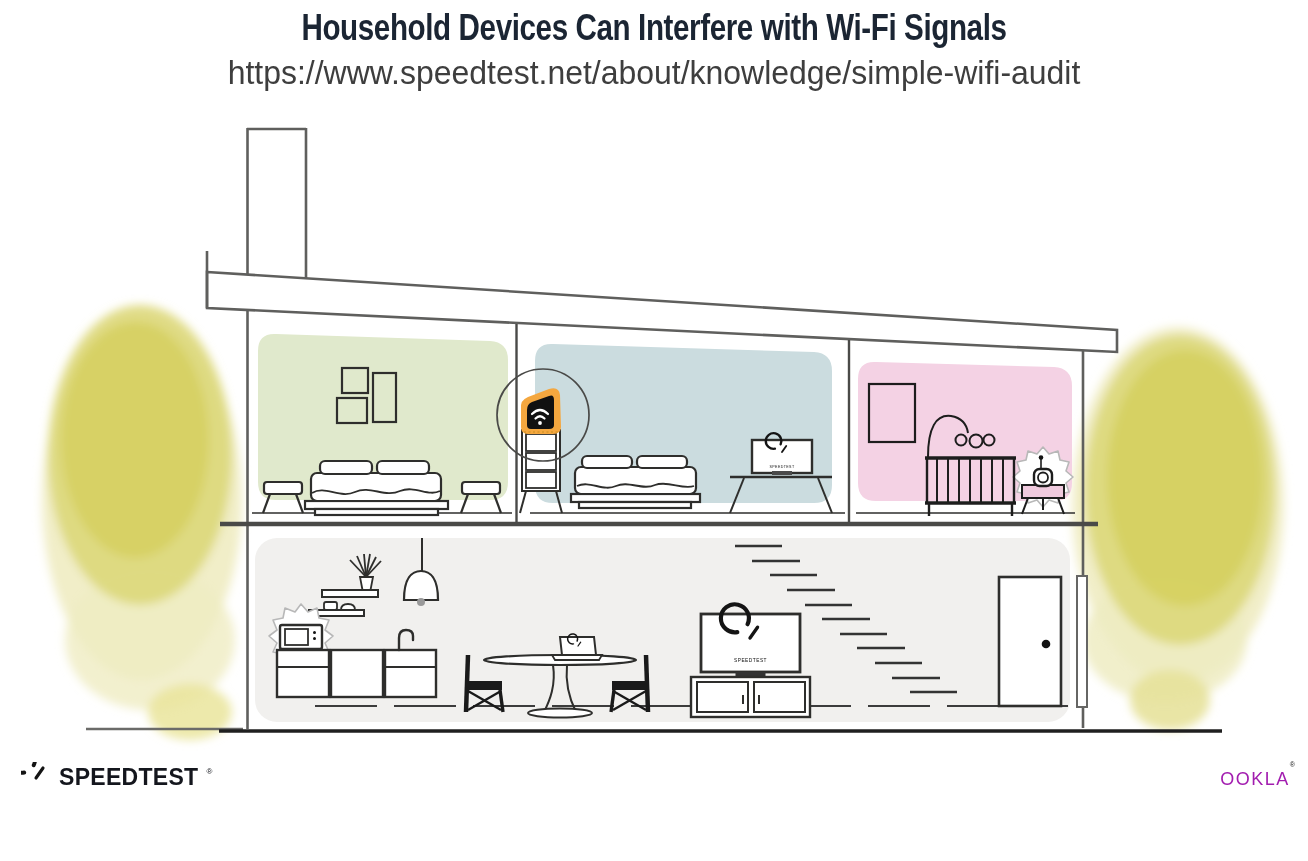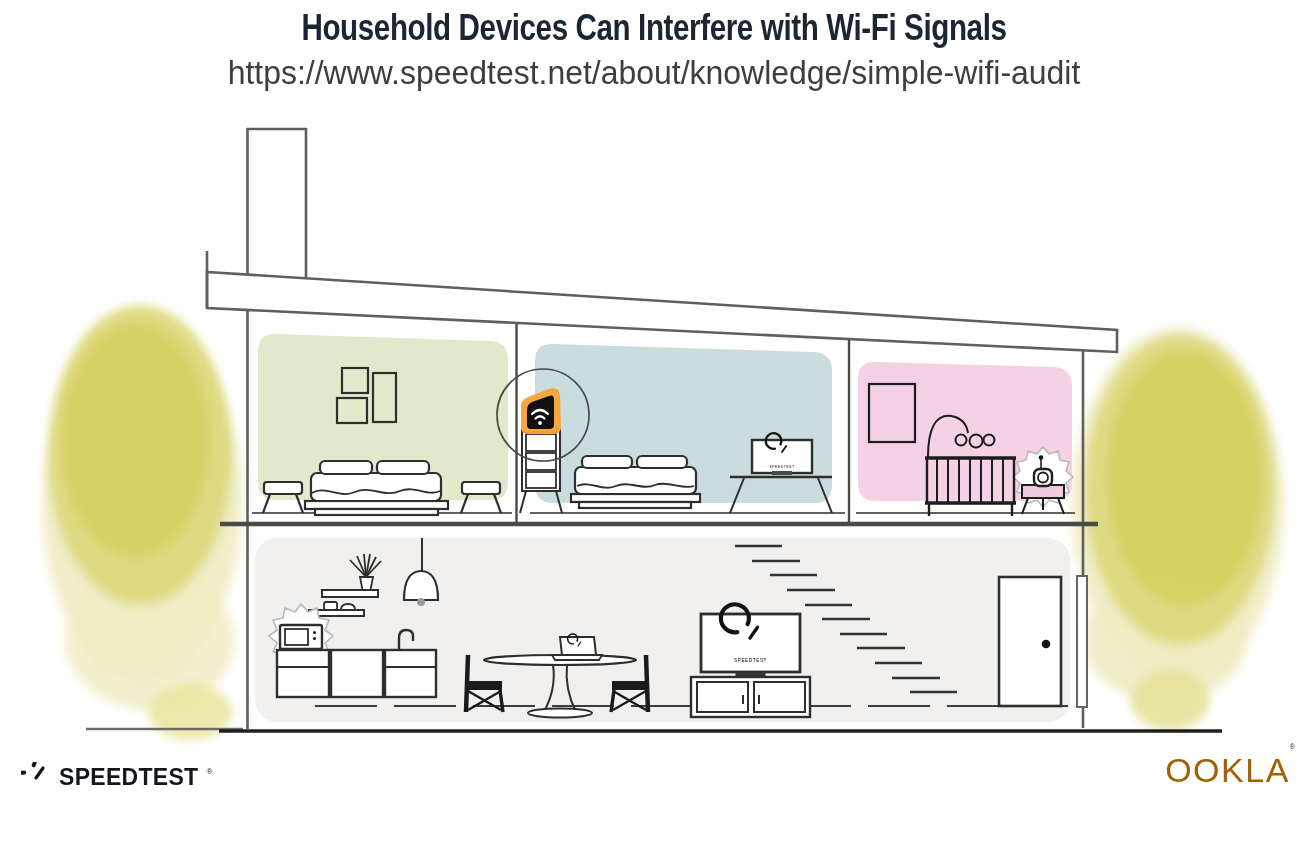--- a/index.html
+++ b/index.html
@@ -9,21 +9,21 @@
          font-size:37px;font-weight:700;letter-spacing:-0.5px;color:#1b2533;
          transform:scaleX(0.80);}
   .url{position:absolute;top:53px;left:0;width:100%;margin:0;text-align:center;
        font-size:34px;font-weight:400;color:#3e3e3e;transform:scaleX(0.94);}
   .illustration{position:absolute;left:0;top:0;width:1308px;height:861px;}
   .illustration text{font-family:"Liberation Sans",sans-serif;}
   .footer-left{position:absolute;left:21px;bottom:25px;display:flex;align-items:center;gap:8px;}
   .footer-left .logo-text{font-size:23px;font-weight:700;letter-spacing:0.3px;color:#14161d;}
   .footer-left sup{font-size:8px;color:#14161d;vertical-align:top;position:relative;top:-6px;}
   .footer-right{position:absolute;right:13px;bottom:27px;}
-  .footer-right .ookla-text{font-size:34px;font-weight:400;letter-spacing:1.5px;color:#a16207;}
+  .footer-right .ookla-text{font-size:18px;font-weight:400;letter-spacing:1.5px;color:#a21caf;}
   .footer-right sup{font-size:7px;color:#1b1b1b;vertical-align:top;position:relative;top:-8px;}
 </style>
 </head>
 <body>
 
 <div class="page">
 
   <h1 class="title">Household Devices Can Interfere with Wi-Fi Signals</h1>
   <p class="url">https://www.speedtest.net/about/knowledge/simple-wifi-audit</p>
 

